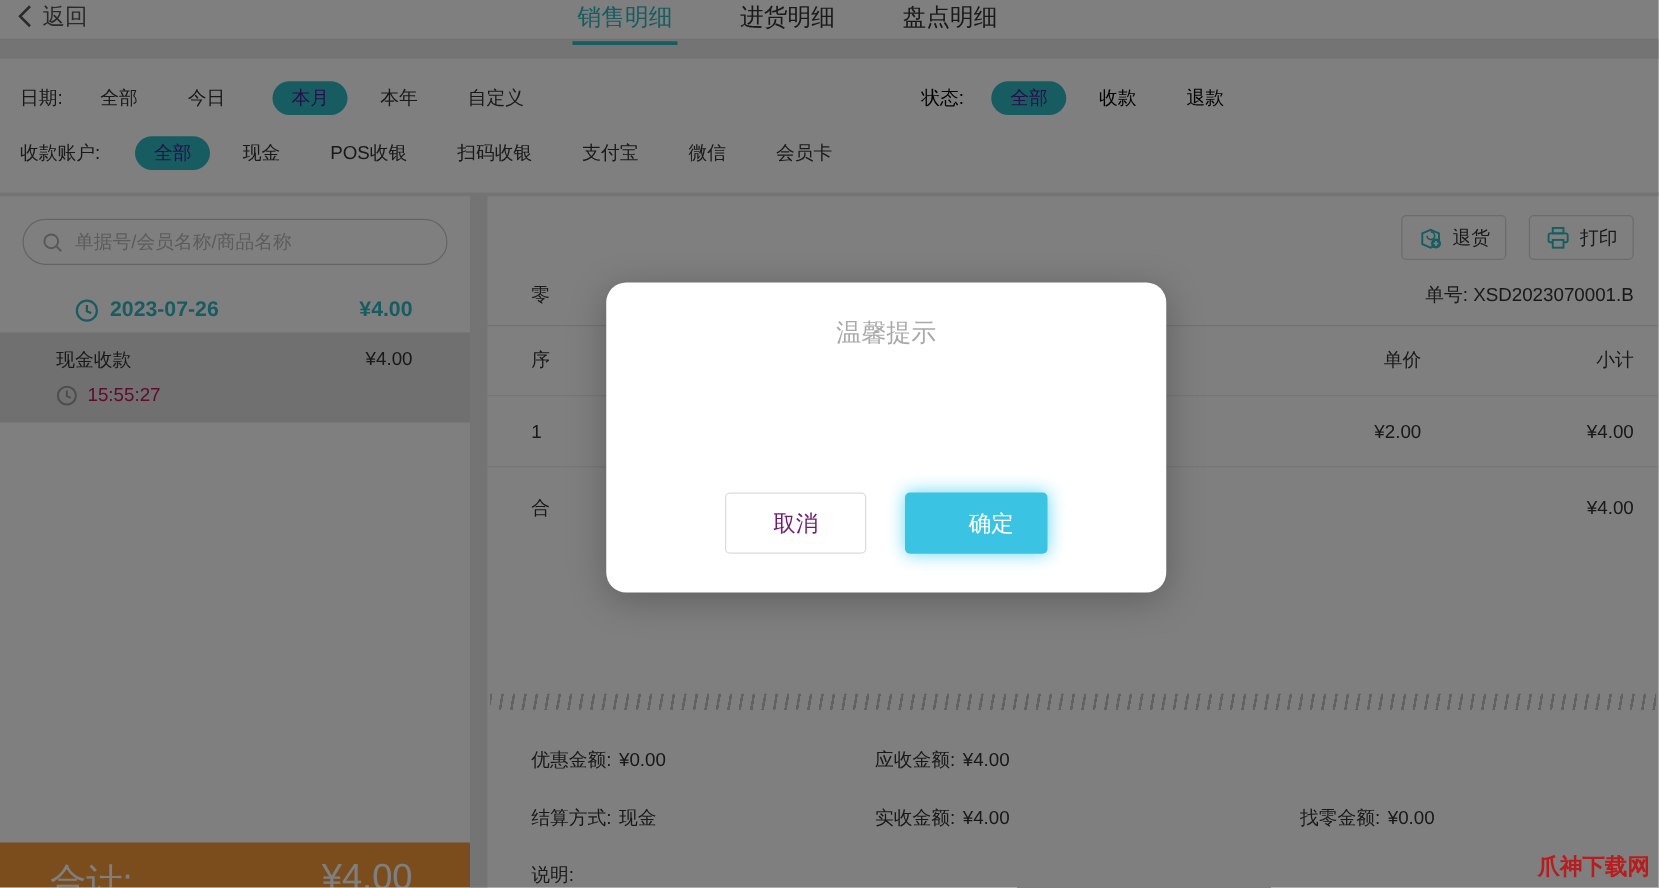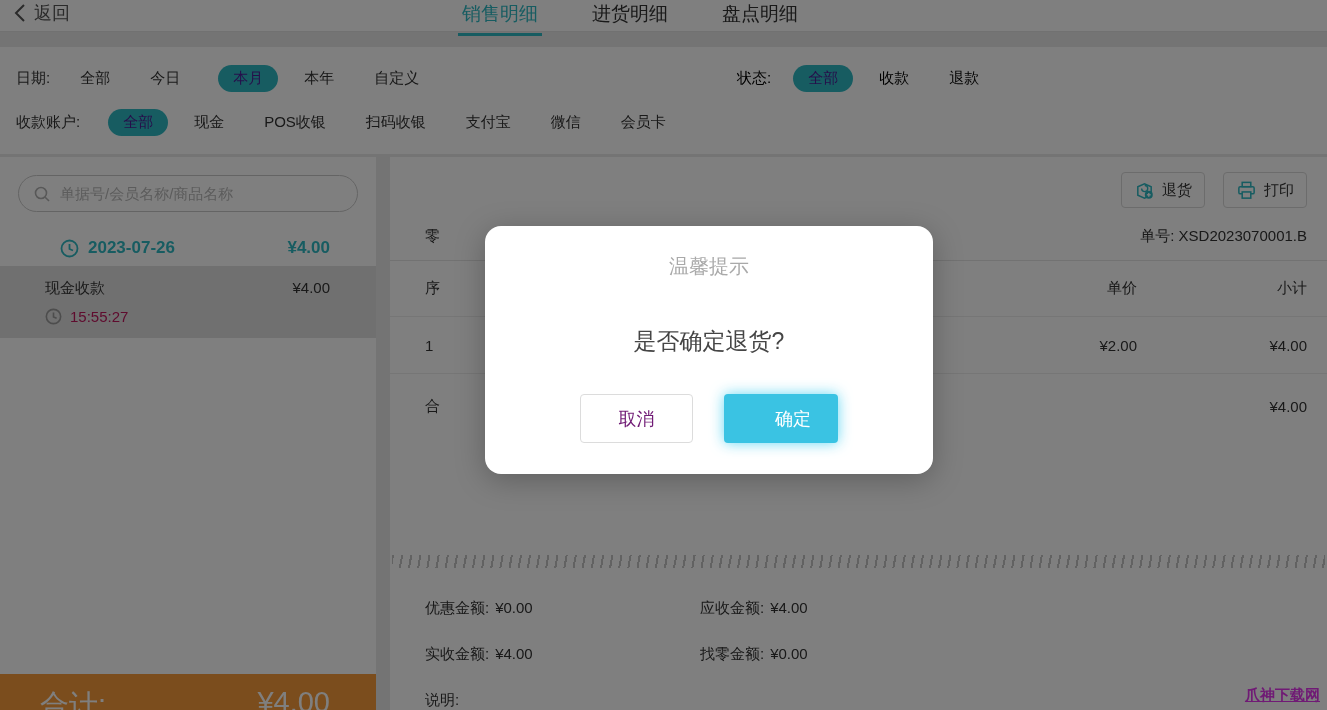--- a/index.html
+++ b/index.html
@@ -64,21 +64,21 @@
   .sitem .val{margin-left:6px;}
 
   
   .overlay{position:absolute;inset:0;background:rgba(0,0,0,0.5);z-index:10;}
   .modal{position:absolute;left:440px;top:226px;width:448px;height:248px;background:#fff;border-radius:16px;z-index:20;box-shadow:0 6px 30px rgba(0,0,0,.25);margin-left:45px;}
   .modal-title{text-align:center;margin-top:27px;color:#a9a9a9;font-size:20px;}
   .modal-msg{text-align:center;margin-top:46px;color:#454545;font-size:23px;}
   .modal-btns{position:absolute;left:0;right:0;top:168px;display:flex;justify-content:center;gap:31px;}
   .btn-cancel{width:113px;height:49px;background:#fff;border:1px solid #dcdcdc;border-radius:4px;font-size:18px;color:#701a75;cursor:pointer;}
   .btn-confirm{width:114px;height:49px;background:var(--cyan);border:none;border-radius:4px;font-size:18px;color:#fff;cursor:pointer;box-shadow:0 0 14px rgba(96,214,242,.95);padding-left:24px;}
-  .watermark{position:absolute;right:7px;bottom:5px;z-index:30;color:#701a75;font-size:15px;font-weight:bold;text-decoration:underline;}
+  .watermark{position:absolute;right:7px;bottom:5px;z-index:30;color:#b91c1c;font-size:18px;font-weight:bold;}
 
   .icon{display:inline-block;line-height:0;}
 </style>
 </head>
 <body>
 
 <div class="app">
 
   <div class="topbar">
     <div class="back">
@@ -230,37 +230,39 @@
         <span class="sitem">
           <span>优惠金额:</span><span class="val">¥0.00</span>
         </span>
         <span class="sitem">
           <span>应收金额:</span><span class="val">¥4.00</span>
         </span>
         <span></span>
       </div>
       <div class="srow">
         <span class="sitem">
+          <span>结算方式:</span><span class="val">现金</span>
+        </span>
+        <span class="sitem">
           <span>实收金额:</span><span class="val">¥4.00</span>
         </span>
         <span class="sitem">
           <span>找零金额:</span><span class="val">¥0.00</span>
         </span>
       </div>
       <div class="srow">
         <span class="sitem">说明:</span>
       </div>
     </div>
   </div>
 </div>
 
 <div class="overlay"></div>
 
 <div class="modal">
   <div class="modal-title">温馨提示</div>
-  <div class="modal-msg">是否确定退货?</div>
   <div class="modal-btns">
     <button class="btn-cancel">取消</button>
     <button class="btn-confirm">确定</button>
   </div>
 </div>
 
 <div class="watermark">爪神下载网</div>
 
 </body></html>

